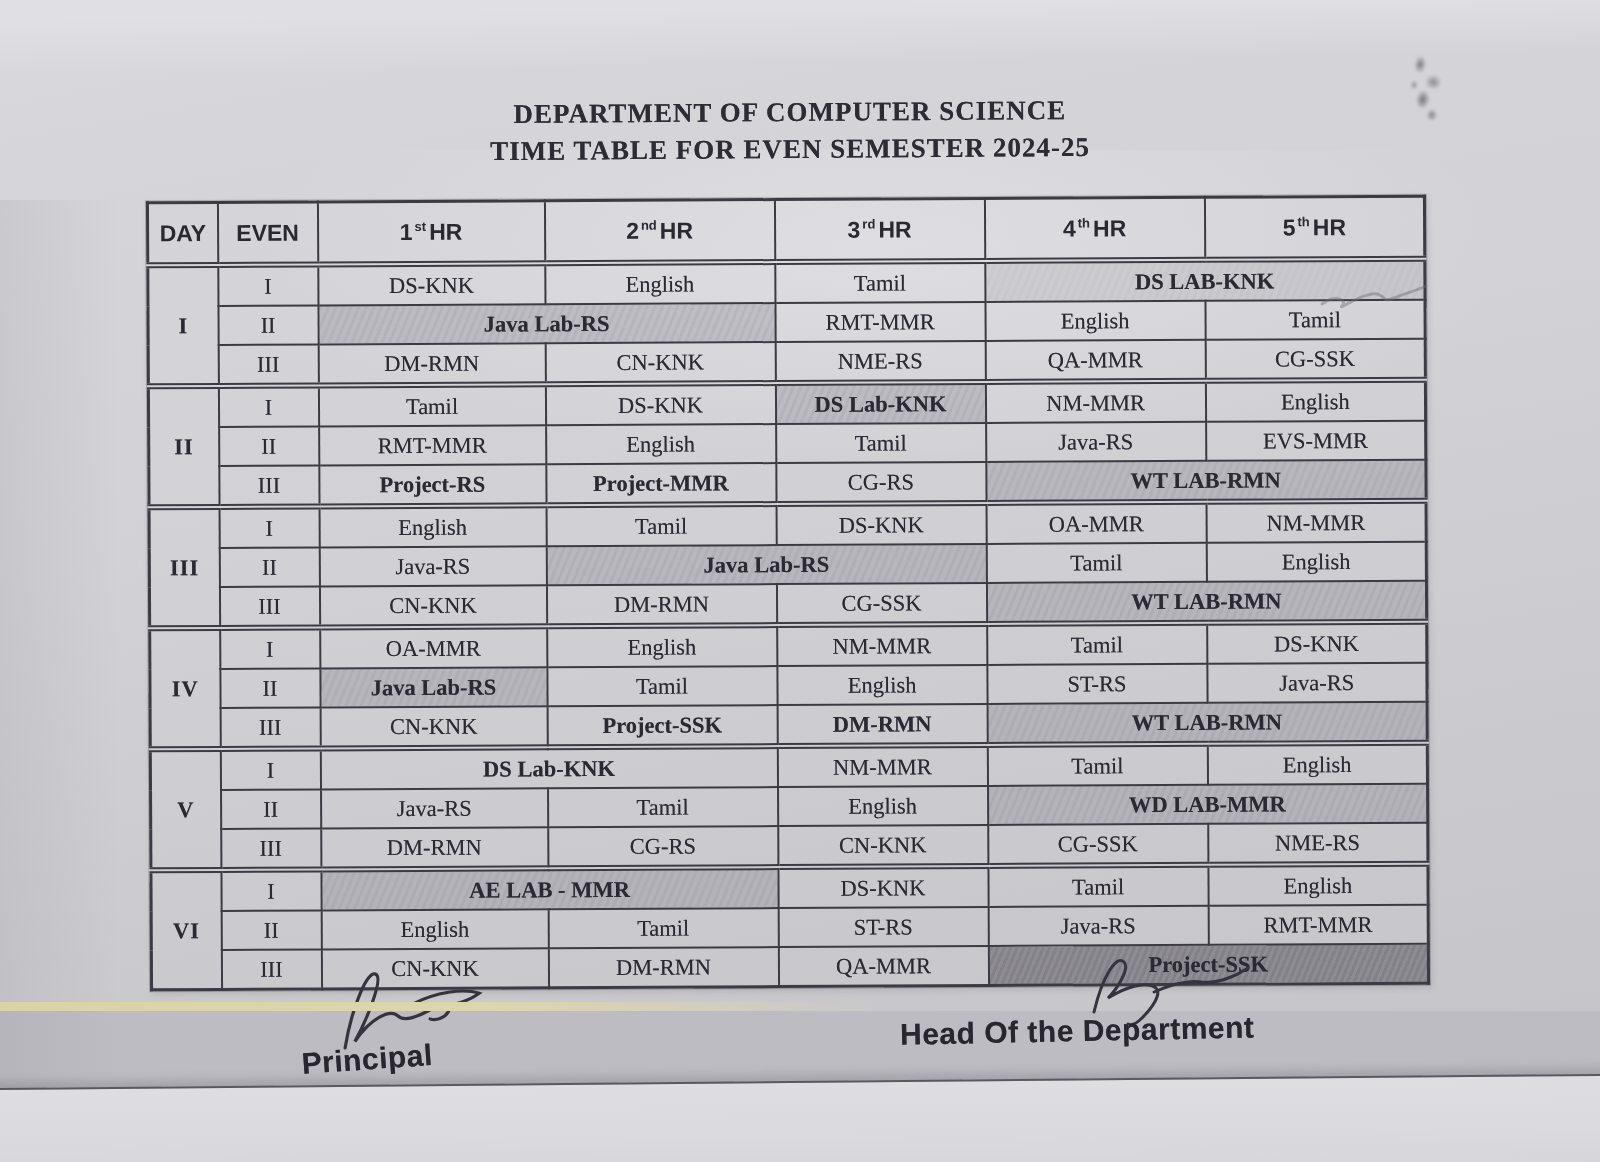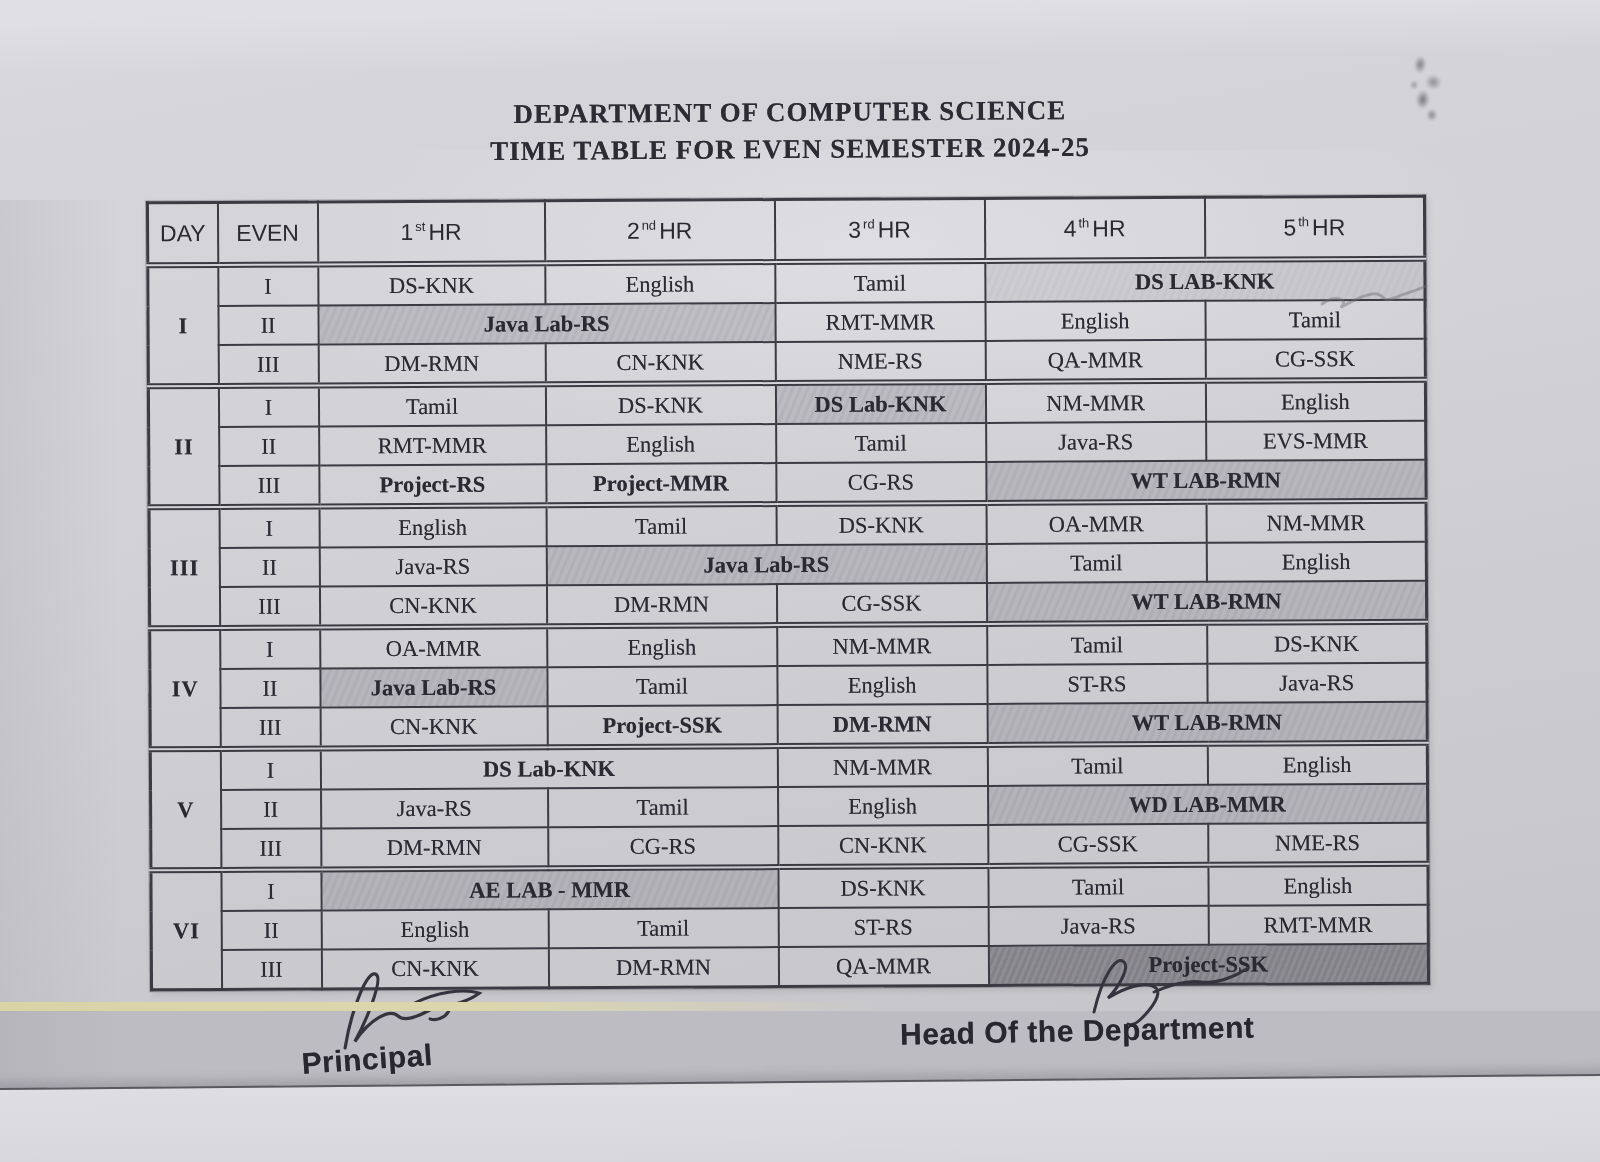--- a/index.html
+++ b/index.html
@@ -77,21 +77,21 @@
     box-shadow:0 0 0 1px rgba(60,59,67,.25), 2px 3px 6px rgba(90,89,96,.18);
     color:#2b2a33;
   }
   table.tt th, table.tt td{
     border:2px solid #3c3b43;
     text-align:center;vertical-align:middle;
     padding:0 2px;overflow:hidden;white-space:nowrap;
   }
   table.tt thead th{
     font-family:"Liberation Sans", sans-serif;
-    font-weight:400;font-size:23px;height:58px;
+    font-weight:700;font-size:23px;height:58px;
     border-bottom:6px double #3c3b43;
     color:#2a2932;
   }
   table.tt thead th sup{
     font-size:13px;vertical-align:super;line-height:0;margin:0 3px 0 2px;text-align:center;
   }
   table.tt tbody td{
     font-family:"Liberation Serif", serif;
     font-size:22.5px;height:37px;
     text-shadow:0 0 .5px rgba(43,42,51,.55);

